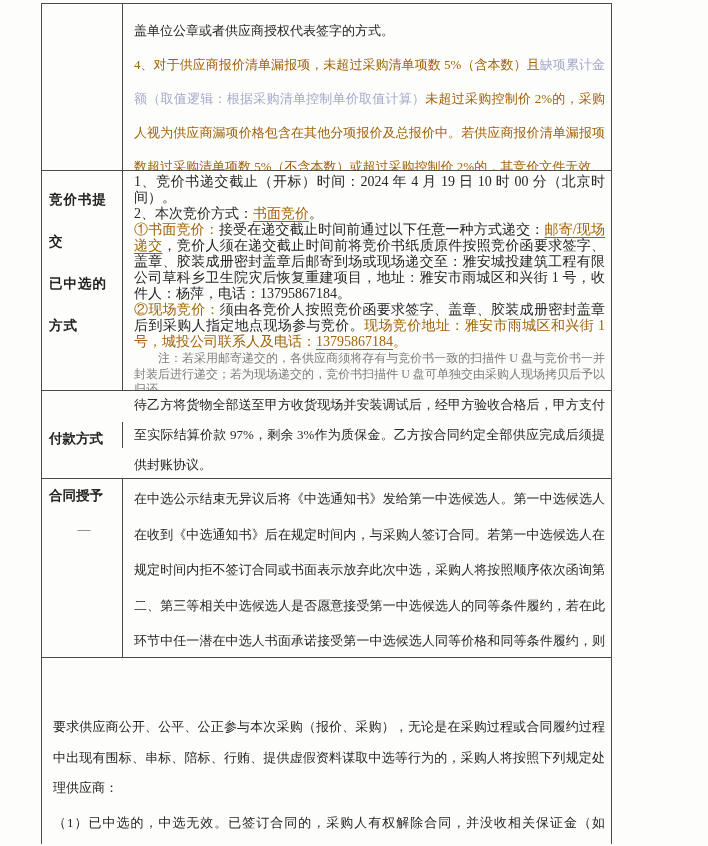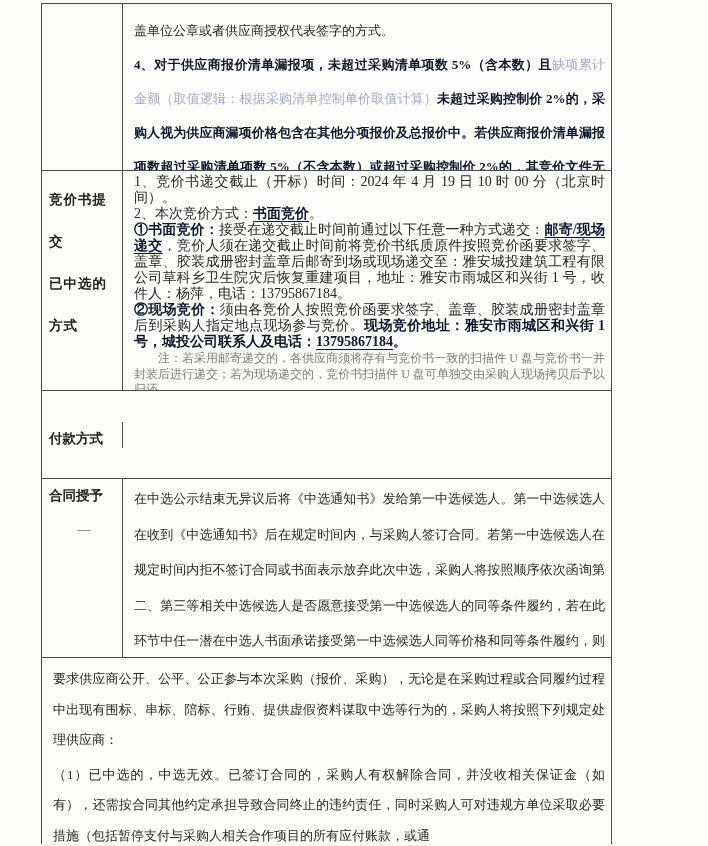--- a/index.html
+++ b/index.html
@@ -47,26 +47,26 @@
   .r3 .content-cell { padding-top:0; }
 
   
   .r4 { height:179px;justify-content:flex-end; }
   .r4 p { font-size:13px; line-height:35.5px; }
   .r4 .content-cell { padding-top:2px; }
   .dash-mark { text-align:center; font-weight:normal; color:#5a5a5a; margin-top:16px; font-size:13px; }
 
   
   .r5 { height:186px; }
-  .r5 p { font-size:13px; line-height:30.5px; }
+  .r5 p { font-size:13px; line-height:30.5px;margin-top:48px; }
   .r5 .content-cell { padding-top:6px; }
   .r5 .p2 { margin-top:4px; }
   .r5 .label-cell { padding-top:82px; }
 
-  .bold { font-weight:bold; color:#0f172a; }
+  .bold { font-weight:normal; color:#a16207; }
   .ul { text-decoration:underline; text-underline-offset:3px; }
   .lavender { color:#a3a9c9; }
 </style>
 </head>
 <body>
 
 <div class="page">
   <div class="doc-table">
 
     <div class="row r1">
@@ -89,20 +89,23 @@
         <p><span class="bold">①书面竞价：</span><span>接受在递交截止时间前通过以下任意一种方式递交：</span><span class="bold ul">邮寄/现场递交</span><span>，竞价人须在递交截止时间前将竞价书纸质原件按照竞价函要求签字、盖章、胶装成册密封盖章后邮寄到场或现场递交至：雅安城投建筑工程有限公司草科乡卫生院灾后恢复重建项目，地址：雅安市雨城区和兴街 1 号，收件人：杨萍，电话：13795867184。</span></p>
         <p><span class="bold">②现场竞价：</span><span>须由各竞价人按照竞价函要求签字、盖章、胶装成册密封盖章后到采购人指定地点现场参与竞价。</span><span class="bold">现场竞价地址：雅安市雨城区和兴街 1 号，城投公司联系人及电话：</span><span class="bold ul">13795867184</span><span class="bold">。</span></p>
         <p class="note-para"><span>注：若采用邮寄递交的，各供应商须将存有与竞价书一致的扫描件 U 盘与竞价书一并封装后进行递交；若为现场递交的，竞价书扫描件 U 盘可单独交由采购人现场拷贝后予以归还。</span></p>
       </div>
     </div>
 
     <div class="row r3">
       <div class="label-cell">
         <div>付款方式</div>
       </div>
+      <div class="content-cell">
+        <p><span>待乙方将货物全部送至甲方收货现场并安装调试后，经甲方验收合格后，甲方支付至实际结算价款 97%，剩余 3%作为质保金。乙方按合同约定全部供应完成后须提供封账协议。</span></p>
+      </div>
     </div>
 
     <div class="row r4">
       <div class="label-cell">
         <div>合同授予</div>
         <div class="dash-mark">—</div>
       </div>
       <div class="content-cell">
         <p><span>在中选公示结束无异议后将《中选通知书》发给第一中选候选人。第一中选候选人在收到《中选通知书》后在规定时间内，与采购人签订合同。若第一中选候选人在规定时间内拒不签订合同或书面表示放弃此次中选，采购人将按照顺序依次函询第二、第三等相关中选候选人是否愿意接受第一中选候选人的同等条件履约，若在此环节中任一潜在中选人书面承诺接受第一中选候选人同等价格和同等条件履约，则确定为中选人，并通过城投公司官网发布公示。</span></p>
       </div>

